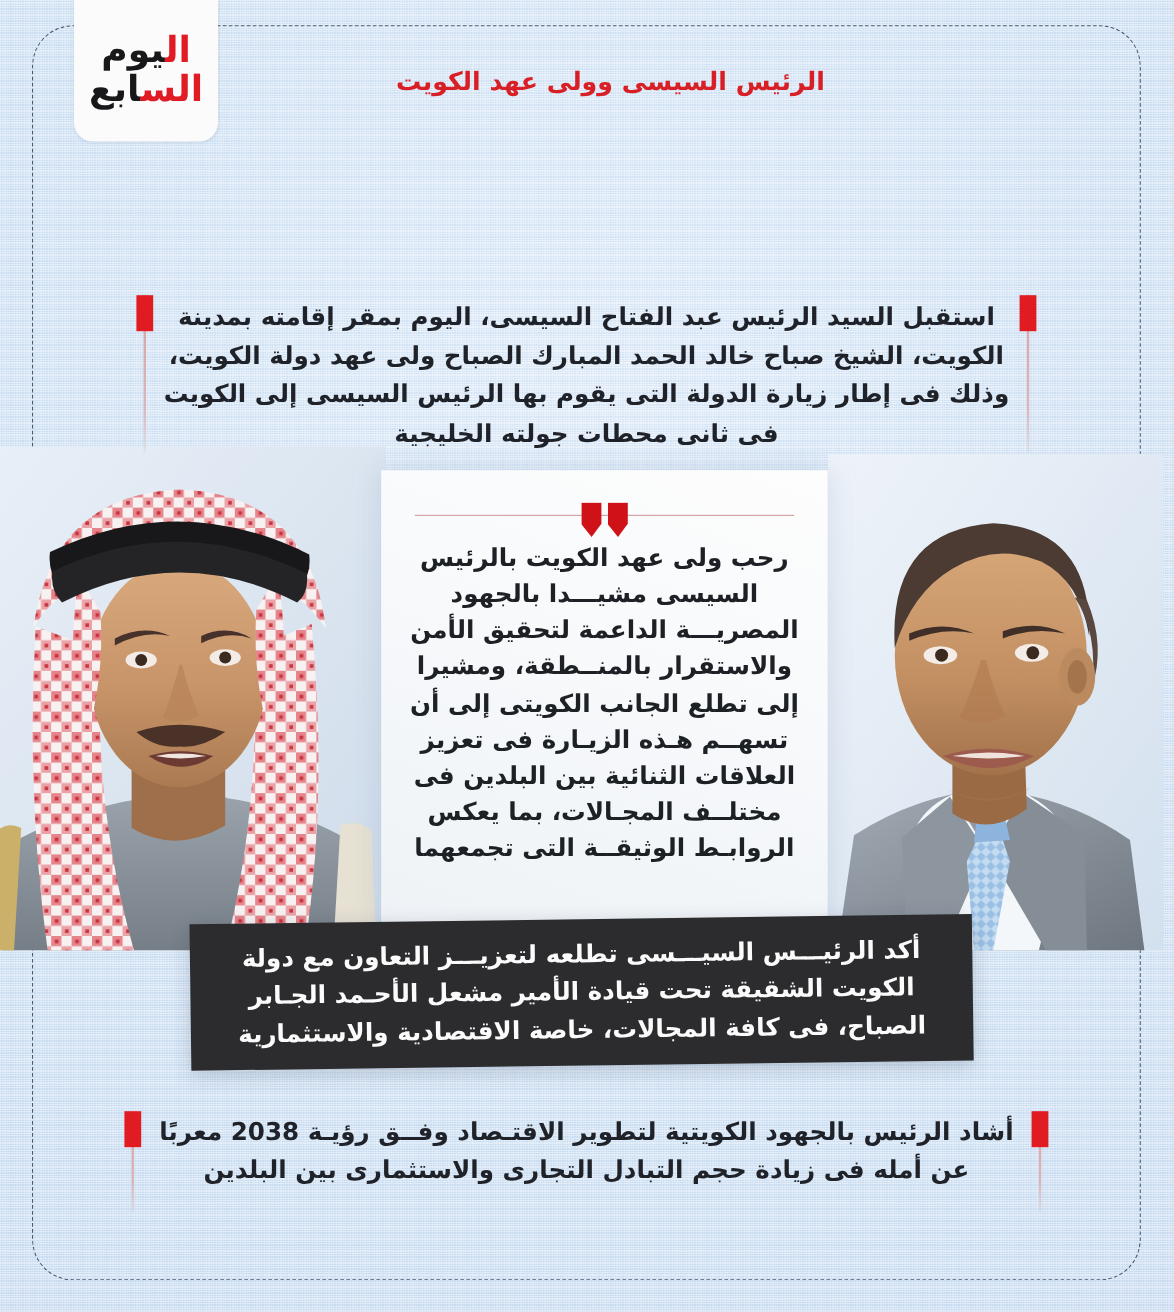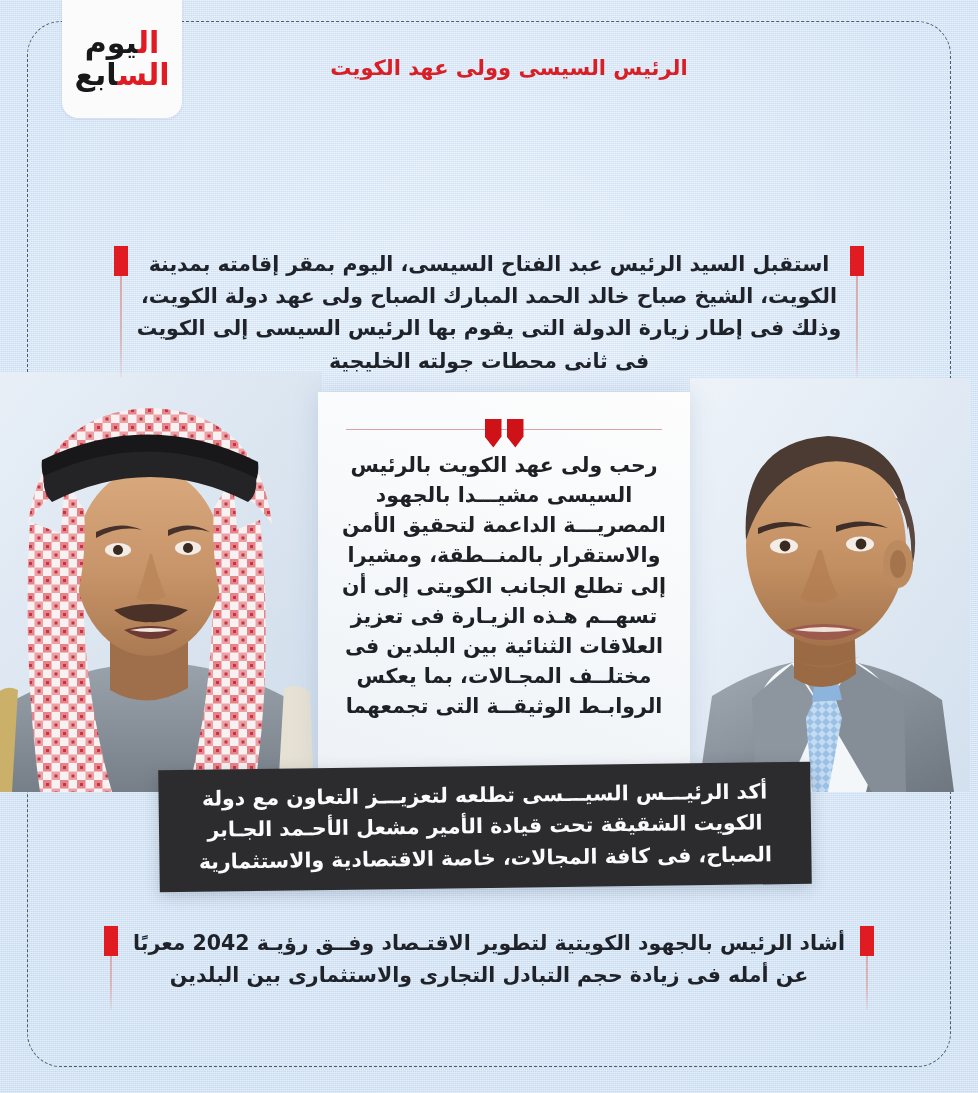--- a/index.html
+++ b/index.html
@@ -401,17 +401,17 @@
     </div>
     <p id="quote-text">رحب ولى عهد الكويت بالرئيس السيسى مشيـــدا بالجهود المصريـــة الداعمة لتحقيق الأمن والاستقرار بالمنــطقة، ومشيرا إلى تطلع الجانب الكويتى إلى أن تسهــم هـذه الزيـارة فى تعزيز العلاقات الثنائية بين البلدين فى مختلــف المجـالات، بما يعكس الروابـط الوثيقــة التى تجمعهما</p>
   </div>
 
   <div id="dark-box">
     <p id="dark-text">أكد الرئيـــس السيـــسى تطلعه لتعزيـــز التعاون مع دولة الكويت الشقيقة تحت قيادة الأمير مشعل الأحـمد الجـابر الصباح، فى كافة المجالات، خاصة الاقتصادية والاستثمارية</p>
   </div>
 
   <div id="outro-block">
     <div class="rule rule-short"></div>
-    <p id="outro-text">أشاد الرئيس بالجهود الكويتية لتطوير الاقتـصاد وفــق رؤيـة 2042 معربًا عن أمله فى زيادة حجم التبادل التجارى والاستثمارى بين البلدين</p>
+    <p id="outro-text">أشاد الرئيس بالجهود الكويتية لتطوير الاقتـصاد وفــق رؤيـة 2038 معربًا عن أمله فى زيادة حجم التبادل التجارى والاستثمارى بين البلدين</p>
     <div class="rule rule-short"></div>
   </div>
 
 </div>
 
 </body></html>

